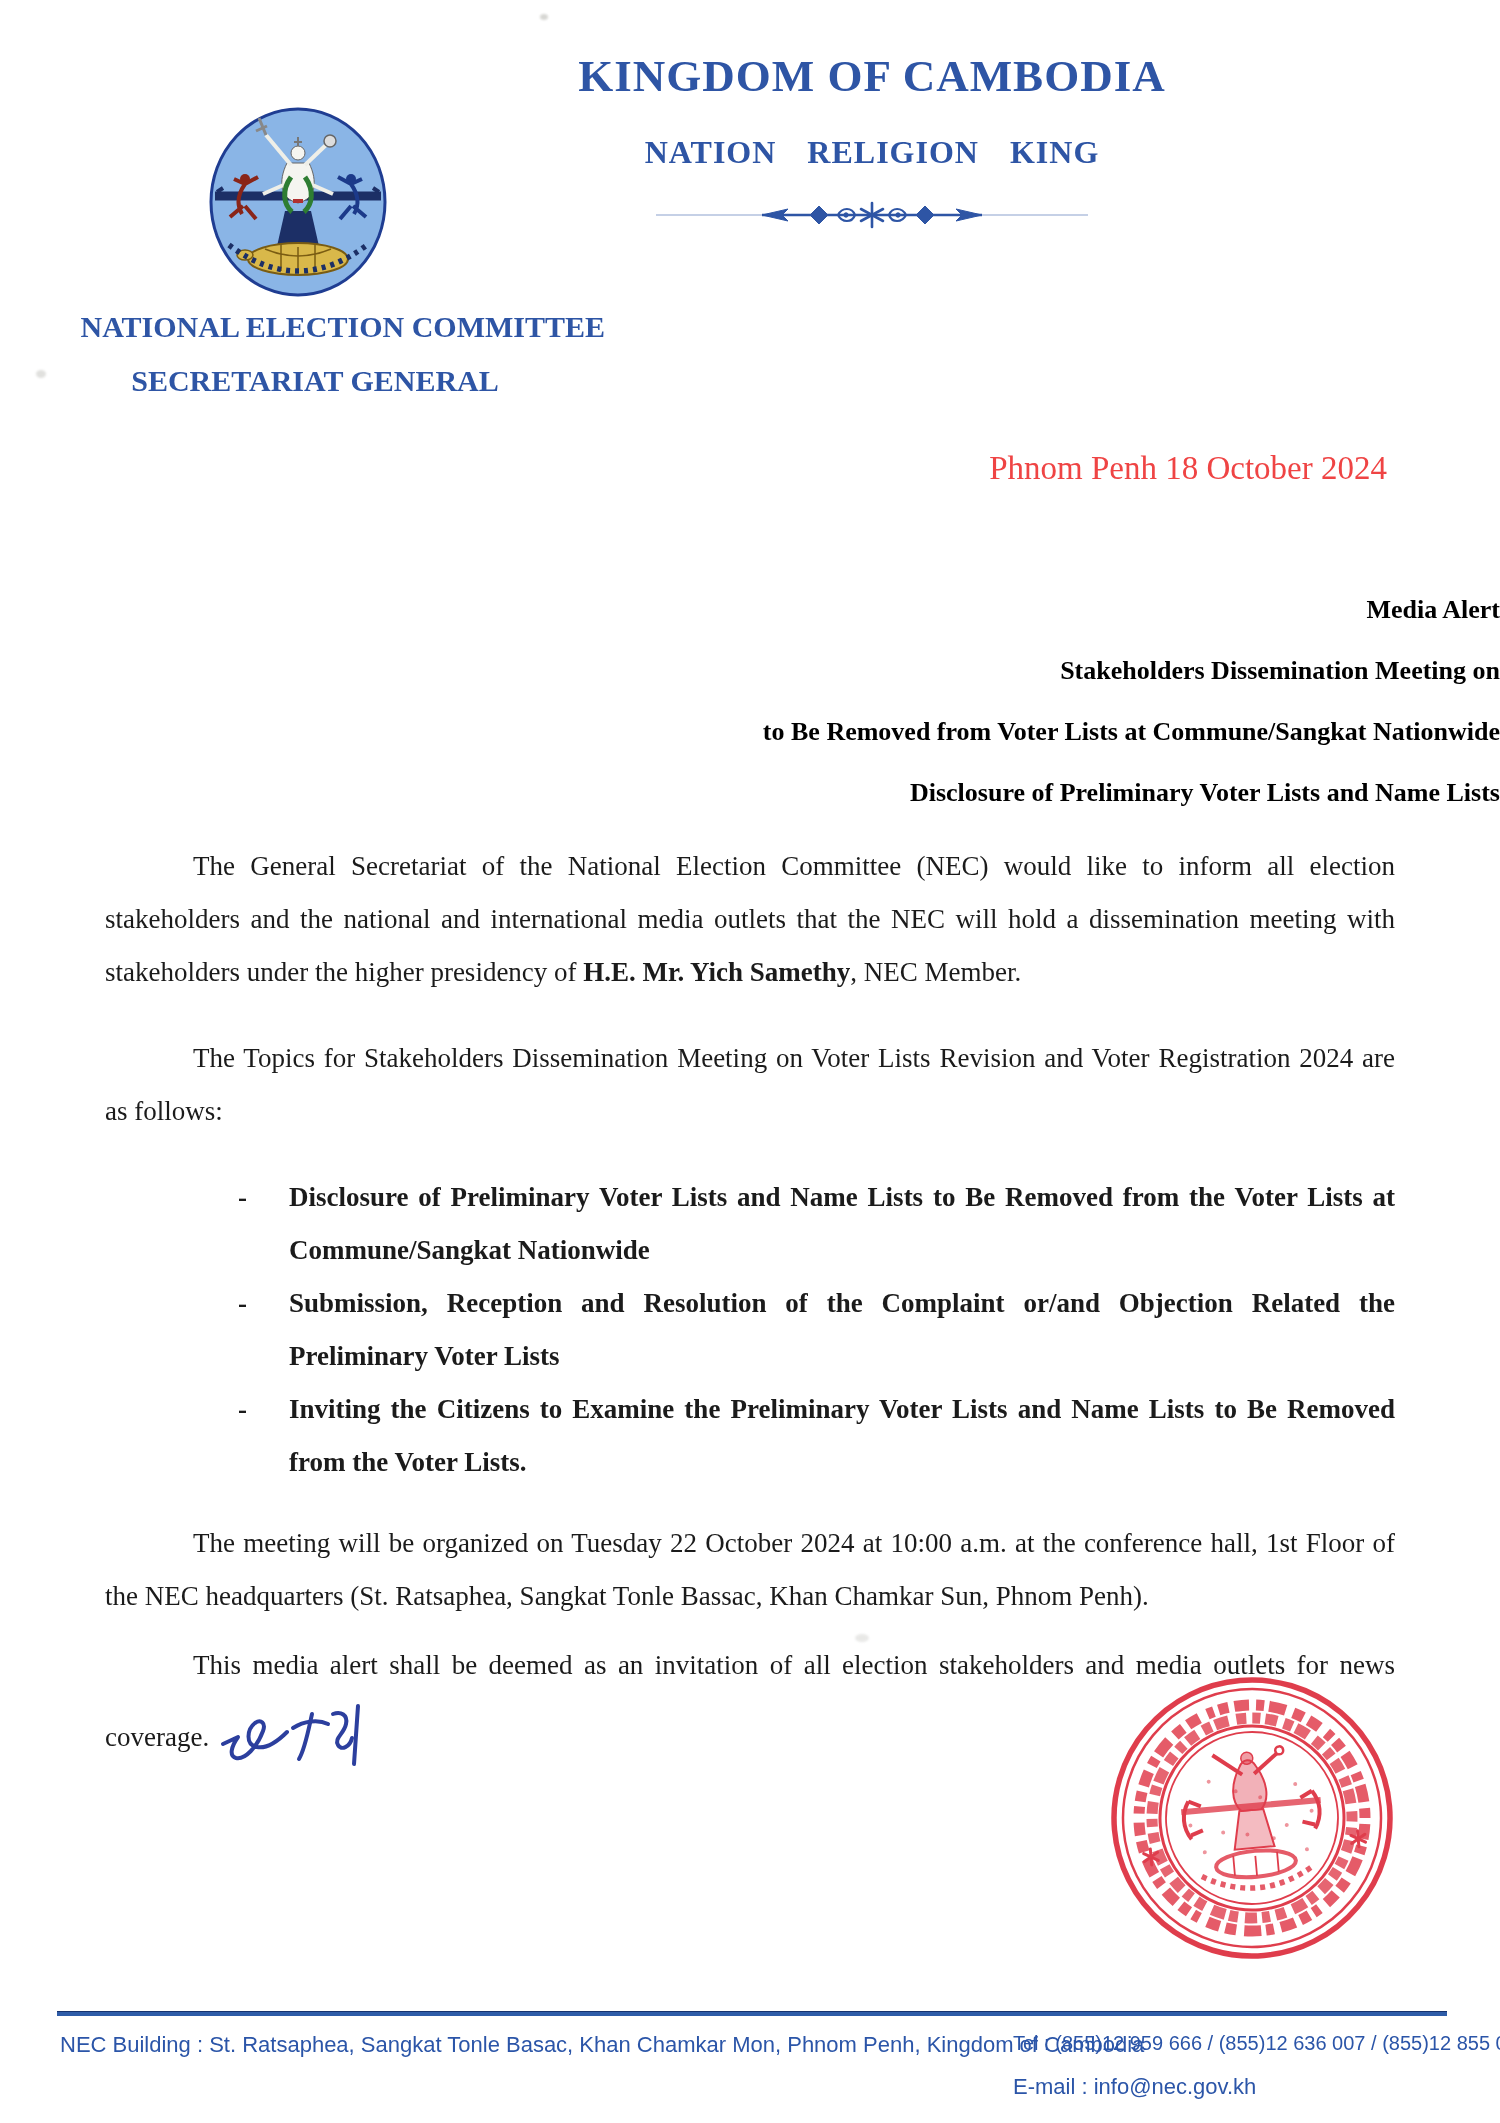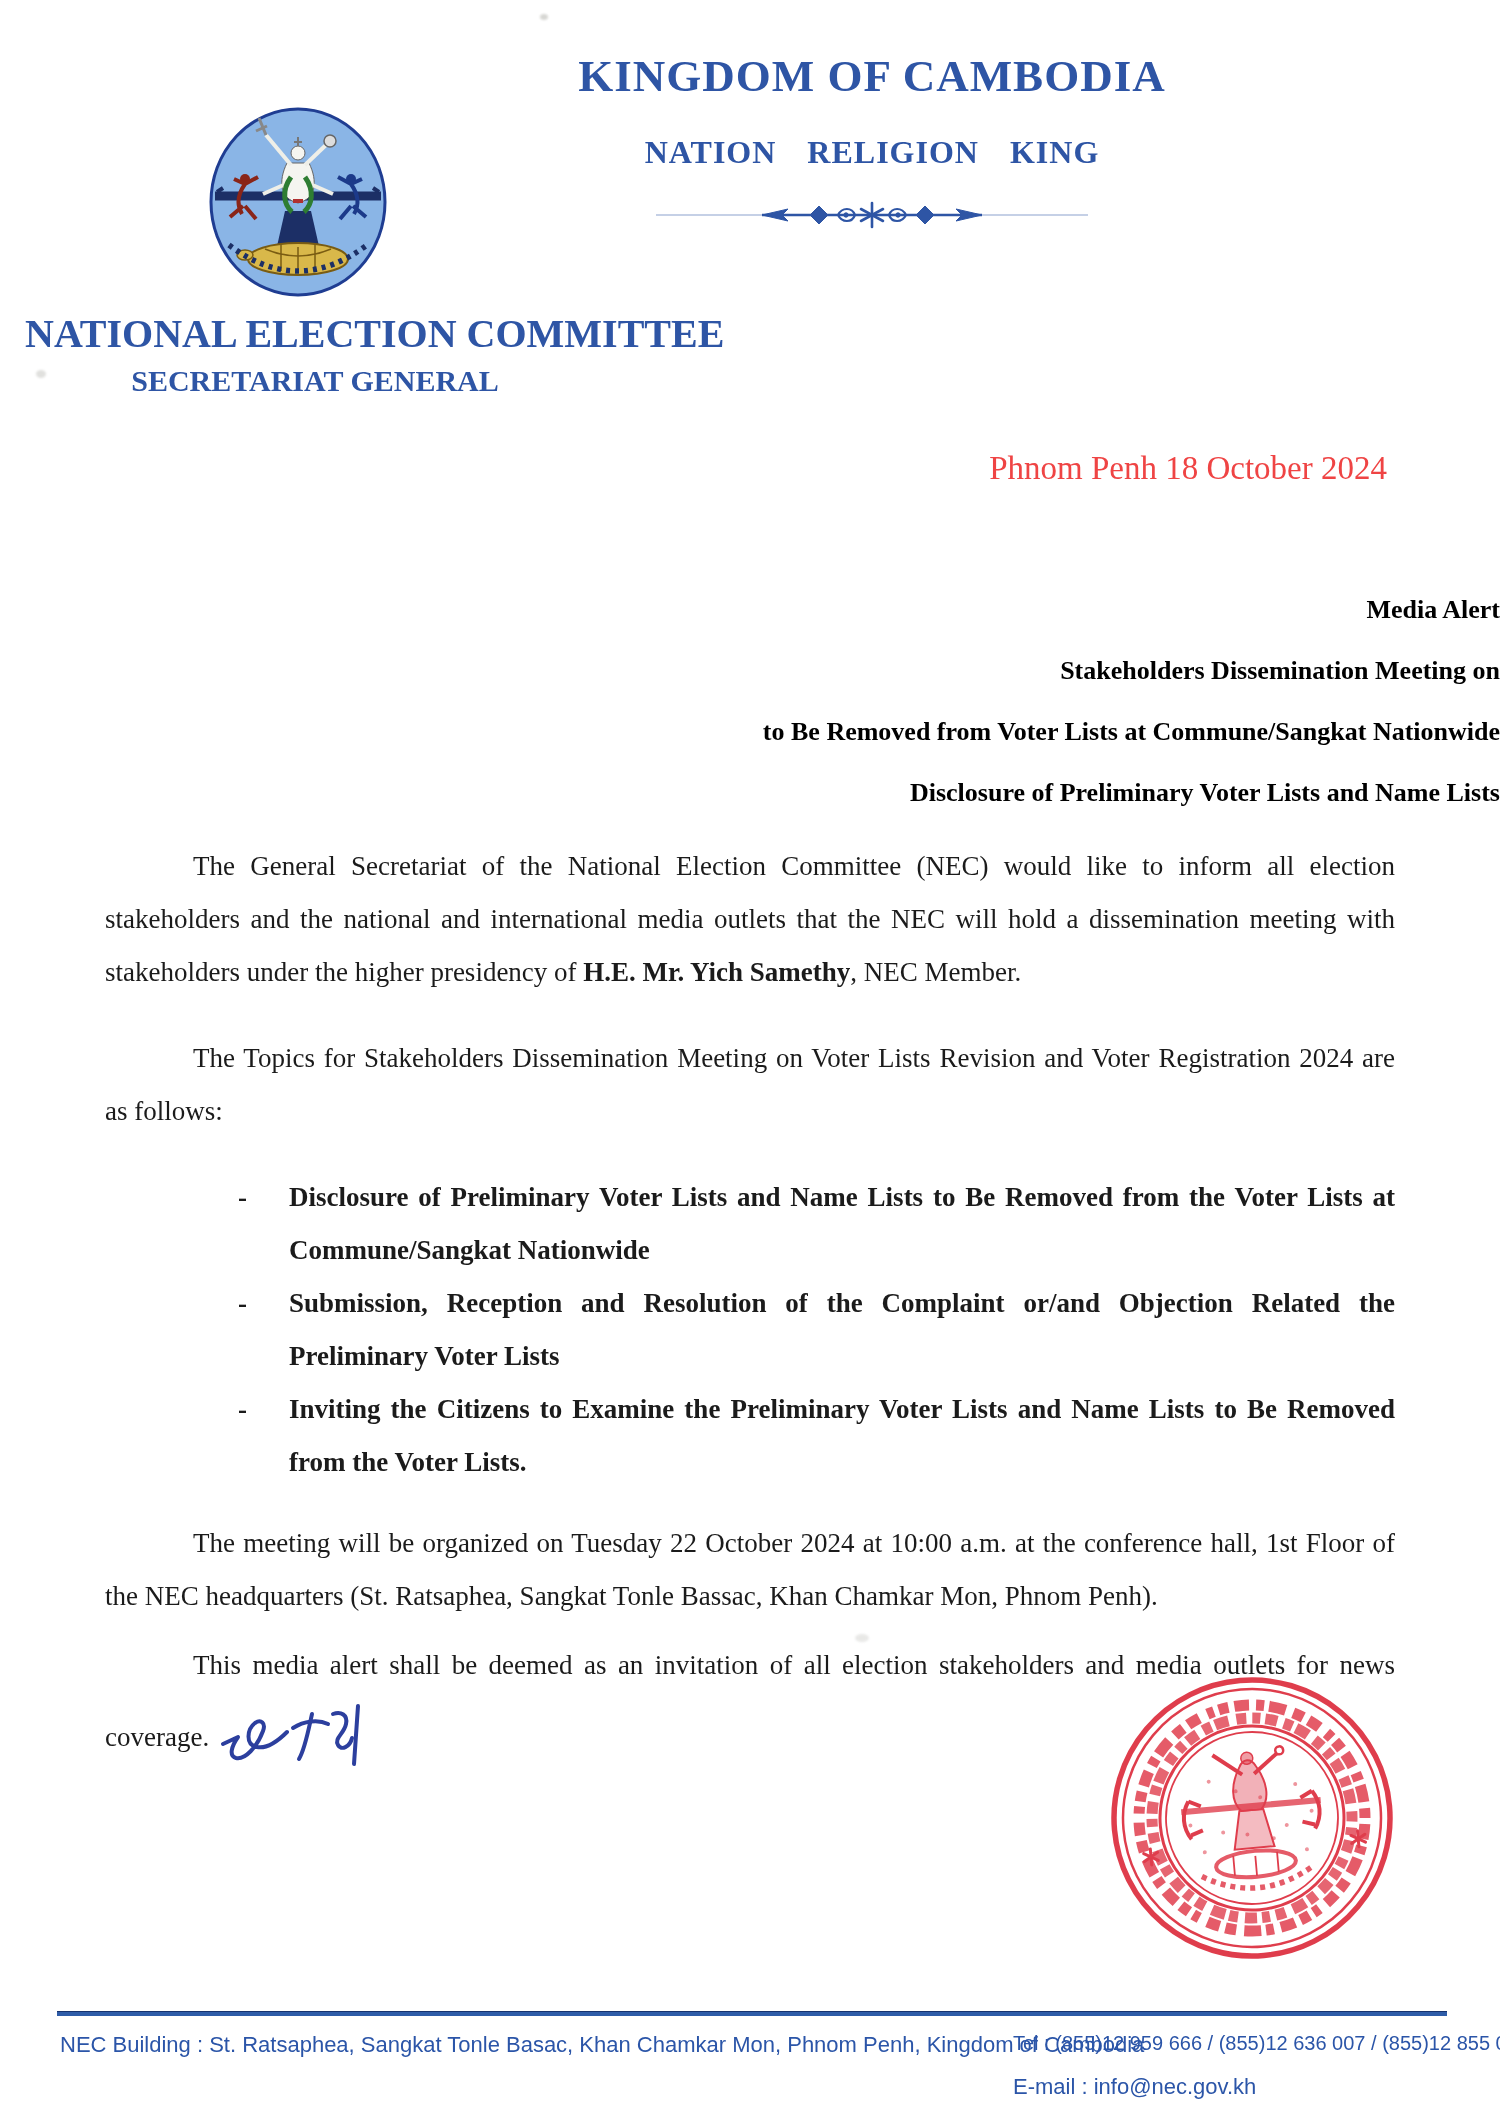--- a/index.html
+++ b/index.html
@@ -12,22 +12,22 @@
   .kingdom {
     position:absolute; left:472px; top:50px; width:800px; text-align:center;
     font-size:45px; font-weight:bold; color:#2e55a5; letter-spacing:1px; white-space:nowrap;
   }
   .motto {
     position:absolute; left:472px; top:134px; width:800px; text-align:center;
     font-size:32px; font-weight:bold; color:#2e55a5; word-spacing:22px; letter-spacing:1px; white-space:nowrap;
   }
   .divider-wrap { position:absolute; left:652px; top:198px; width:440px; height:34px; }
   .org-name {
-    position:absolute; left:25px; top:310px; width:580px; text-align:left;
-    font-size:40px; font-weight:bold; color:#2e55a5; white-space:nowrap;
+    position:absolute; left:25px; top:310px; width:580px; text-align:right;
+    font-size:30px; font-weight:bold; color:#2e55a5; white-space:nowrap;
   }
   .org-sub {
     position:absolute; left:25px; top:364px; width:580px; text-align:center;
     font-size:30px; font-weight:bold; color:#2e55a5; white-space:nowrap;
   }
   .ref-line { position:absolute; left:25px; top:420px; width:580px; font-size:30px; color:#2e55a5; white-space:nowrap; }
   .ref-line .sym { margin-left:130px; }
   .ref-line .num { margin-left:80px; color:#222222; }
   .ref-line .code { margin-left:40px; }
   .dateline { position:absolute; right:113px; top:450px; font-size:33px; color:#ef4444; white-space:nowrap; }
@@ -148,21 +148,21 @@
     <p><span>The General Secretariat of the National Election Committee (NEC) would like to inform all election stakeholders and the national and international media outlets that the NEC will hold a dissemination meeting with stakeholders under the higher presidency of </span><b>H.E. Mr. Yich Samethy</b><span>, NEC Member.</span></p>
 
     <p>The Topics for Stakeholders Dissemination Meeting on Voter Lists Revision and Voter Registration 2024 are as follows:</p>
 
     <ul class="topics">
       <li><span class="dash">-</span><span>Disclosure of Preliminary Voter Lists and Name Lists to Be Removed from the Voter Lists at Commune/Sangkat Nationwide</span></li>
       <li><span class="dash">-</span><span>Submission, Reception and Resolution of the Complaint or/and Objection Related the Preliminary Voter Lists</span></li>
       <li><span class="dash">-</span><span>Inviting the Citizens to Examine the Preliminary Voter Lists and Name Lists to Be Removed from the Voter Lists.</span></li>
     </ul>
 
-    <p class="p3">The meeting will be organized on Tuesday 22 October 2024 at 10:00 a.m. at the conference hall, 1st Floor of the NEC headquarters (St. Ratsaphea, Sangkat Tonle Bassac, Khan Chamkar Mon, Phnom Penh).</p>
+    <p class="p3">The meeting will be organized on Tuesday 22 October 2024 at 10:00 a.m. at the conference hall, 1st Floor of the NEC headquarters (St. Ratsaphea, Sangkat Tonle Bassac, Khan Chamkar Sun, Phnom Penh).</p>
 
     <p class="p4-wrap"><span>This media alert shall be deemed as an invitation of all election stakeholders and media outlets for news coverage.</span><svg class="sig" width="170" height="80" viewBox="0 0 170 80">
       <g fill="none" stroke="#2c3f9e" stroke-width="4" stroke-linecap="round" stroke-linejoin="round">
         <path d="M8,52 l15,-7 c-7,10 -9,19 -2,21 c9,2 21,-11 27,-27 c3,-8 -2,-12 -8,-8 c-8,6 -10,22 2,24 c10,2 22,-7 30,-15"></path>
         <path d="M78,36 c11,-7 25,-9 35,-4"></path>
         <path d="M97,22 c-4,18 -7,35 -13,45"></path>
         <path d="M118,22 c8,-3 15,1 13,10 c-2,10 -12,14 -8,21 c3,6 12,2 14,-7"></path>
         <path d="M143,14 l-4,58"></path>
       </g>
     </svg></p>

